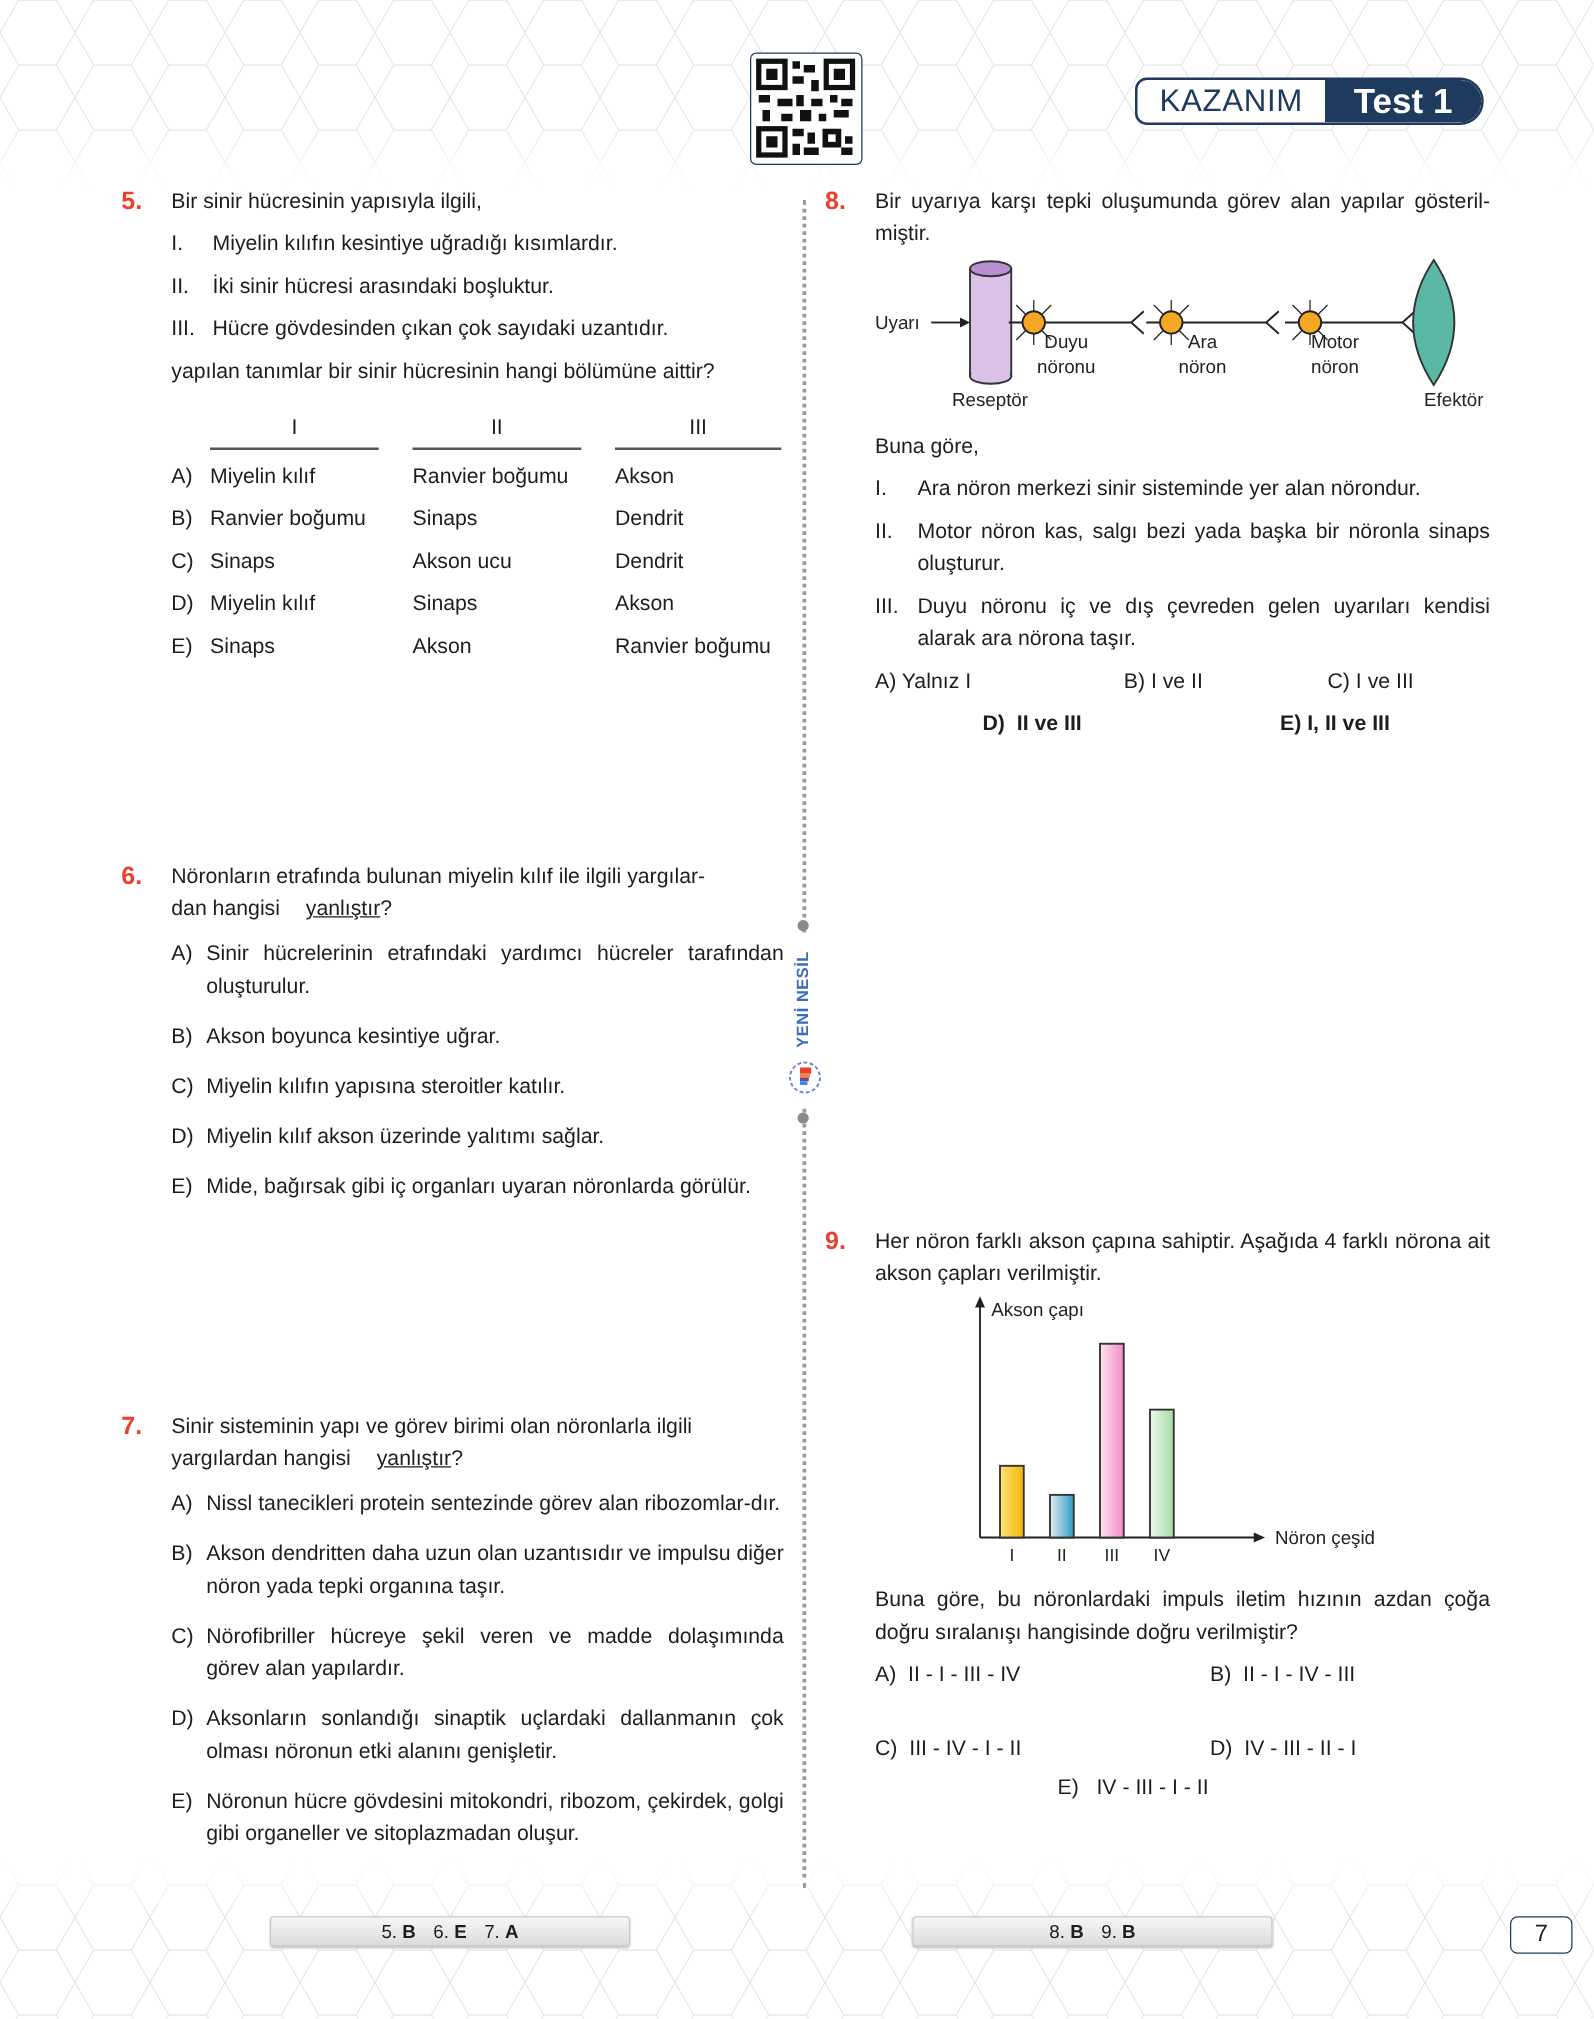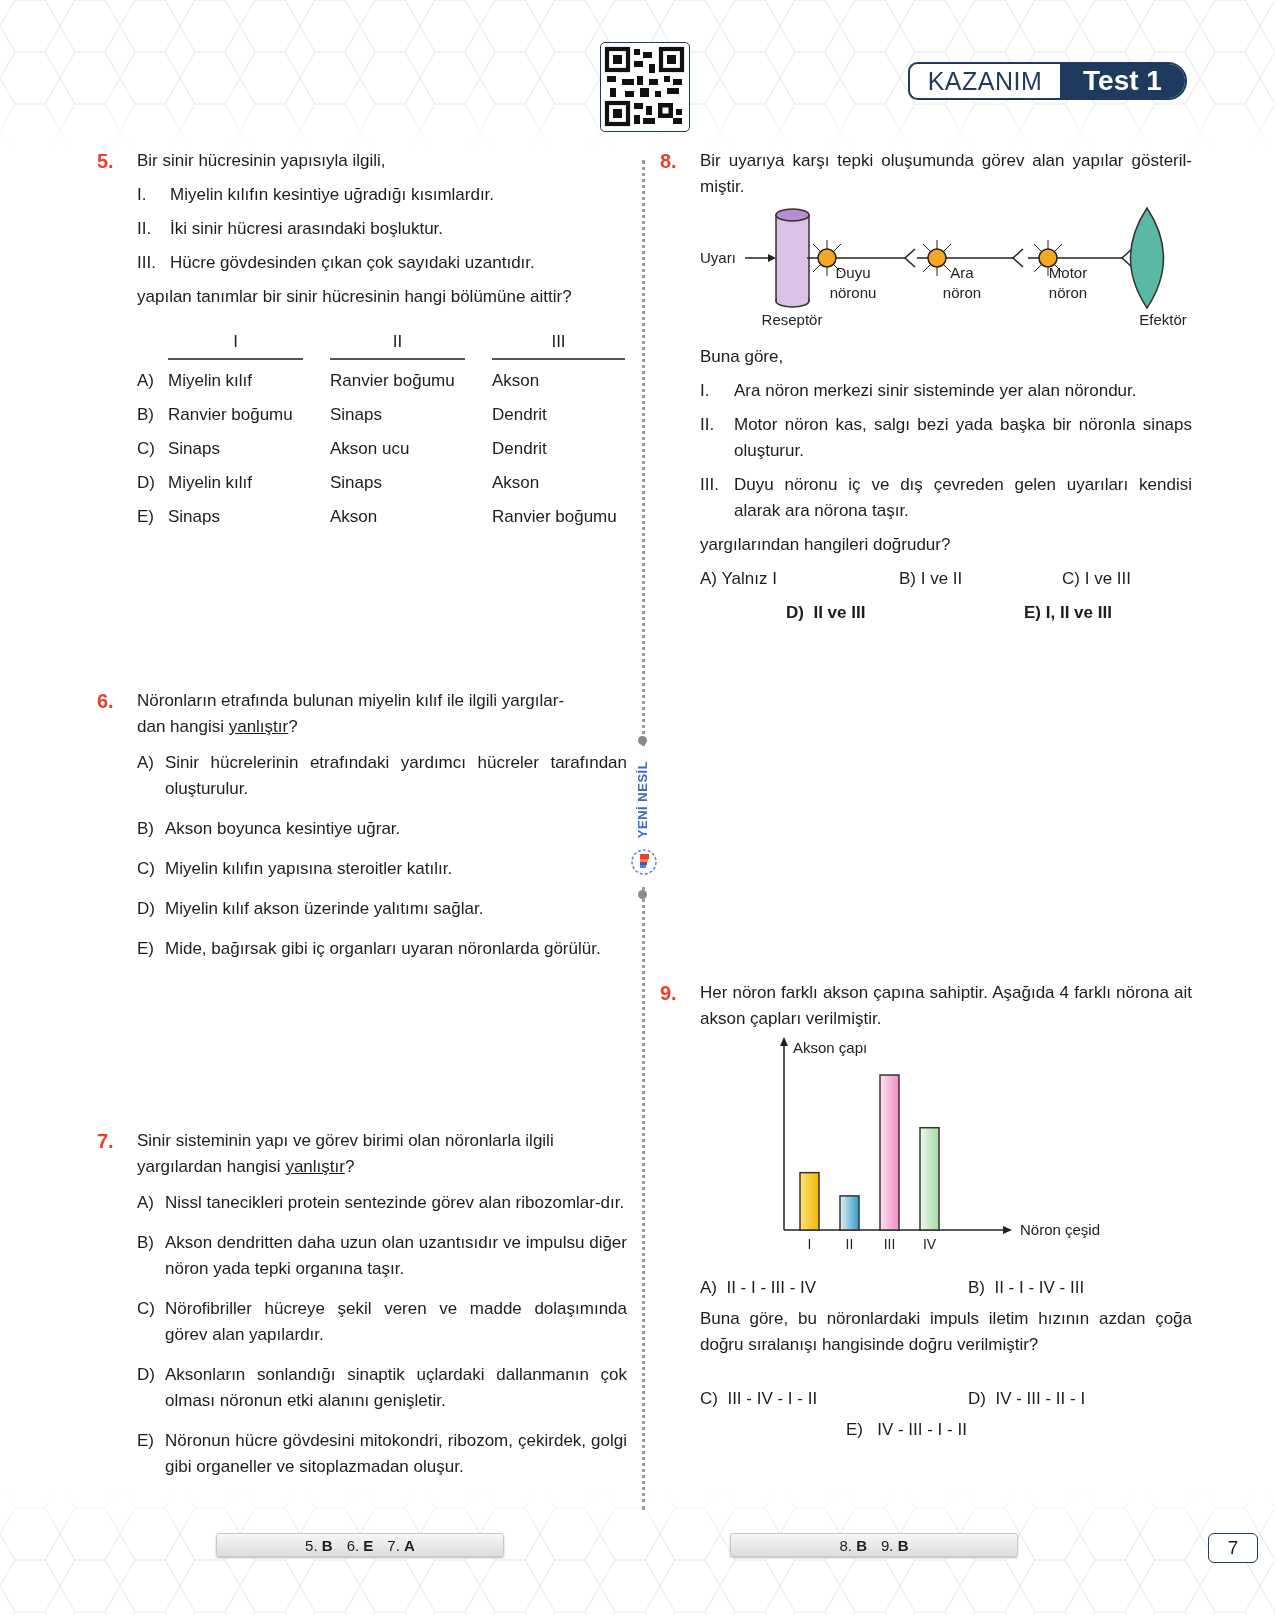--- a/index.html
+++ b/index.html
@@ -3,21 +3,21 @@
 <meta charset="utf-8">
 <style>
   html,body{margin:0;padding:0;}
   body{width:1275px;height:1615px;position:relative;background:#fff;overflow:hidden;
        font-family:"Liberation Sans",sans-serif;color:#1d1d1b;}
   .bg{position:absolute;left:0;top:0;width:1275px;height:1615px;z-index:0;}
   .abs{position:absolute;z-index:1;}
   .qnum{color:#e8402d;font-weight:bold;font-size:20px;}
   .bold{font-weight:normal;}
   .t{font-size:17px;line-height:26px;}
-  .u{text-decoration:underline;}
+  .u{text-decoration:underline;margin-left:16px;}
   .justify{text-align:justify;}
   .badge{left:908px;top:62px;width:279px;height:38px;border:2px solid #1f3a5f;border-radius:10px 20px 20px 10px;display:flex;overflow:hidden;background:#fff;box-sizing:border-box;}
   .badge .k{width:150px;display:flex;align-items:center;justify-content:center;font-size:25px;color:#1f3a5f;letter-spacing:0.5px;}
   .badge .tt{flex:1;background:#1f3a5f;color:#fff;display:flex;align-items:center;justify-content:center;font-size:28px;font-weight:bold;}
   .qr{left:600px;top:42px;width:90px;height:90px;border:1.5px solid #1f3a5f;border-radius:5px;background:#fff;box-sizing:border-box;}
   .divider{left:642px;top:160px;width:0;height:1350px;border-left:3px dotted #9a9a9a;}
   .dotbig{width:9px;height:9px;border-radius:50%;background:#8a8a8a;}
   .ansbar{height:22px;background:linear-gradient(#f6f6f6,#dcdcdc);border:1px solid #c9c9c9;border-radius:3px;box-shadow:0 1px 2px #bbb;display:flex;align-items:center;justify-content:center;font-size:15px;gap:14px;}
   .ansbar b{font-weight:bold;}
   .pagebox{left:1208px;top:1533px;width:50px;height:30px;border:1.5px solid #1f3a5f;border-radius:6px;background:#fff;display:flex;align-items:center;justify-content:center;font-size:19px;box-sizing:border-box;}
@@ -308,21 +308,20 @@
       <span>Ara nöron merkezi sinir sisteminde yer alan nörondur.</span>
     </div>
   <div class="t opt justify" style="margin-bottom:8px;">
       <span style="width:34px;flex-shrink:0;">II.</span>
       <span>Motor nöron kas, salgı bezi yada başka bir nöronla sinaps oluşturur.</span>
     </div>
   <div class="t opt justify" style="margin-bottom:8px;">
       <span style="width:34px;flex-shrink:0;">III.</span>
       <span>Duyu nöronu iç ve dış çevreden gelen uyarıları kendisi alarak ara nörona taşır.</span>
     </div>
-  <div class="t bold" style="height:34px;">yargılarından hangileri doğrudur?</div>
   <div class="t" style="position:relative;height:34px;">
     <span style="position:absolute;left:0;"><span>A)</span> <span>Yalnız I</span></span>
     <span style="position:absolute;left:199px;"><span>B)</span> <span>I ve II</span></span>
     <span style="position:absolute;left:362px;"><span>C)</span> <span>I ve III</span></span>
   </div>
   <div class="t" style="position:relative;height:34px;font-weight:bold;">
     <span style="position:absolute;left:86px;"><span>D)</span>&nbsp; <span>II ve III</span></span>
     <span style="position:absolute;left:278px;margin-left:46px;"><span>E)</span> <span>I, II ve III</span></span>
   </div>
 </div>
@@ -371,25 +370,25 @@
     </g>
   <g id="ticks">
       <text x="49.5" y="219" text-anchor="middle" font-size="14" fill="#222">I</text>
       <text x="89.5" y="219" text-anchor="middle" font-size="14" fill="#222">II</text>
       <text x="129.5" y="219" text-anchor="middle" font-size="14" fill="#222">III</text>
       <text x="169.5" y="219" text-anchor="middle" font-size="14" fill="#222">IV</text>
     </g>
 </svg>
 
 <div class="abs" style="left:700px;top:1267px;width:492px;">
+  <div class="t bold justify" style="text-align-last:left;">Buna göre, bu nöronlardaki impuls iletim hızının azdan çoğa doğru sıralanışı hangisinde doğru verilmiştir?</div>
   <div class="t" style="position:relative;height:31px;margin-top:8px;">
     <span style="position:absolute;left:0;"><span>A)</span>&nbsp; <span>II - I - III - IV</span></span>
     <span style="position:absolute;left:268px;"><span>B)</span>&nbsp; <span>II - I - IV - III</span></span>
   </div>
-  <div class="t bold justify" style="text-align-last:left;">Buna göre, bu nöronlardaki impuls iletim hızının azdan çoğa doğru sıralanışı hangisinde doğru verilmiştir?</div>
   <div class="t" style="position:relative;height:31px;margin-top:28px;">
     <span style="position:absolute;left:0;"><span>C)</span>&nbsp; <span>III - IV - I - II</span></span>
     <span style="position:absolute;left:268px;"><span>D)</span>&nbsp; <span>IV - III - II - I</span></span>
   </div>
   <div class="t" style="position:relative;height:31px;">
     <span style="position:absolute;left:146px;"><span>E)</span>&nbsp;&nbsp; <span>IV - III - I - II</span></span>
   </div>
 </div>
 
 <div class="abs ansbar" style="left:216px;top:1533px;width:286px;">

